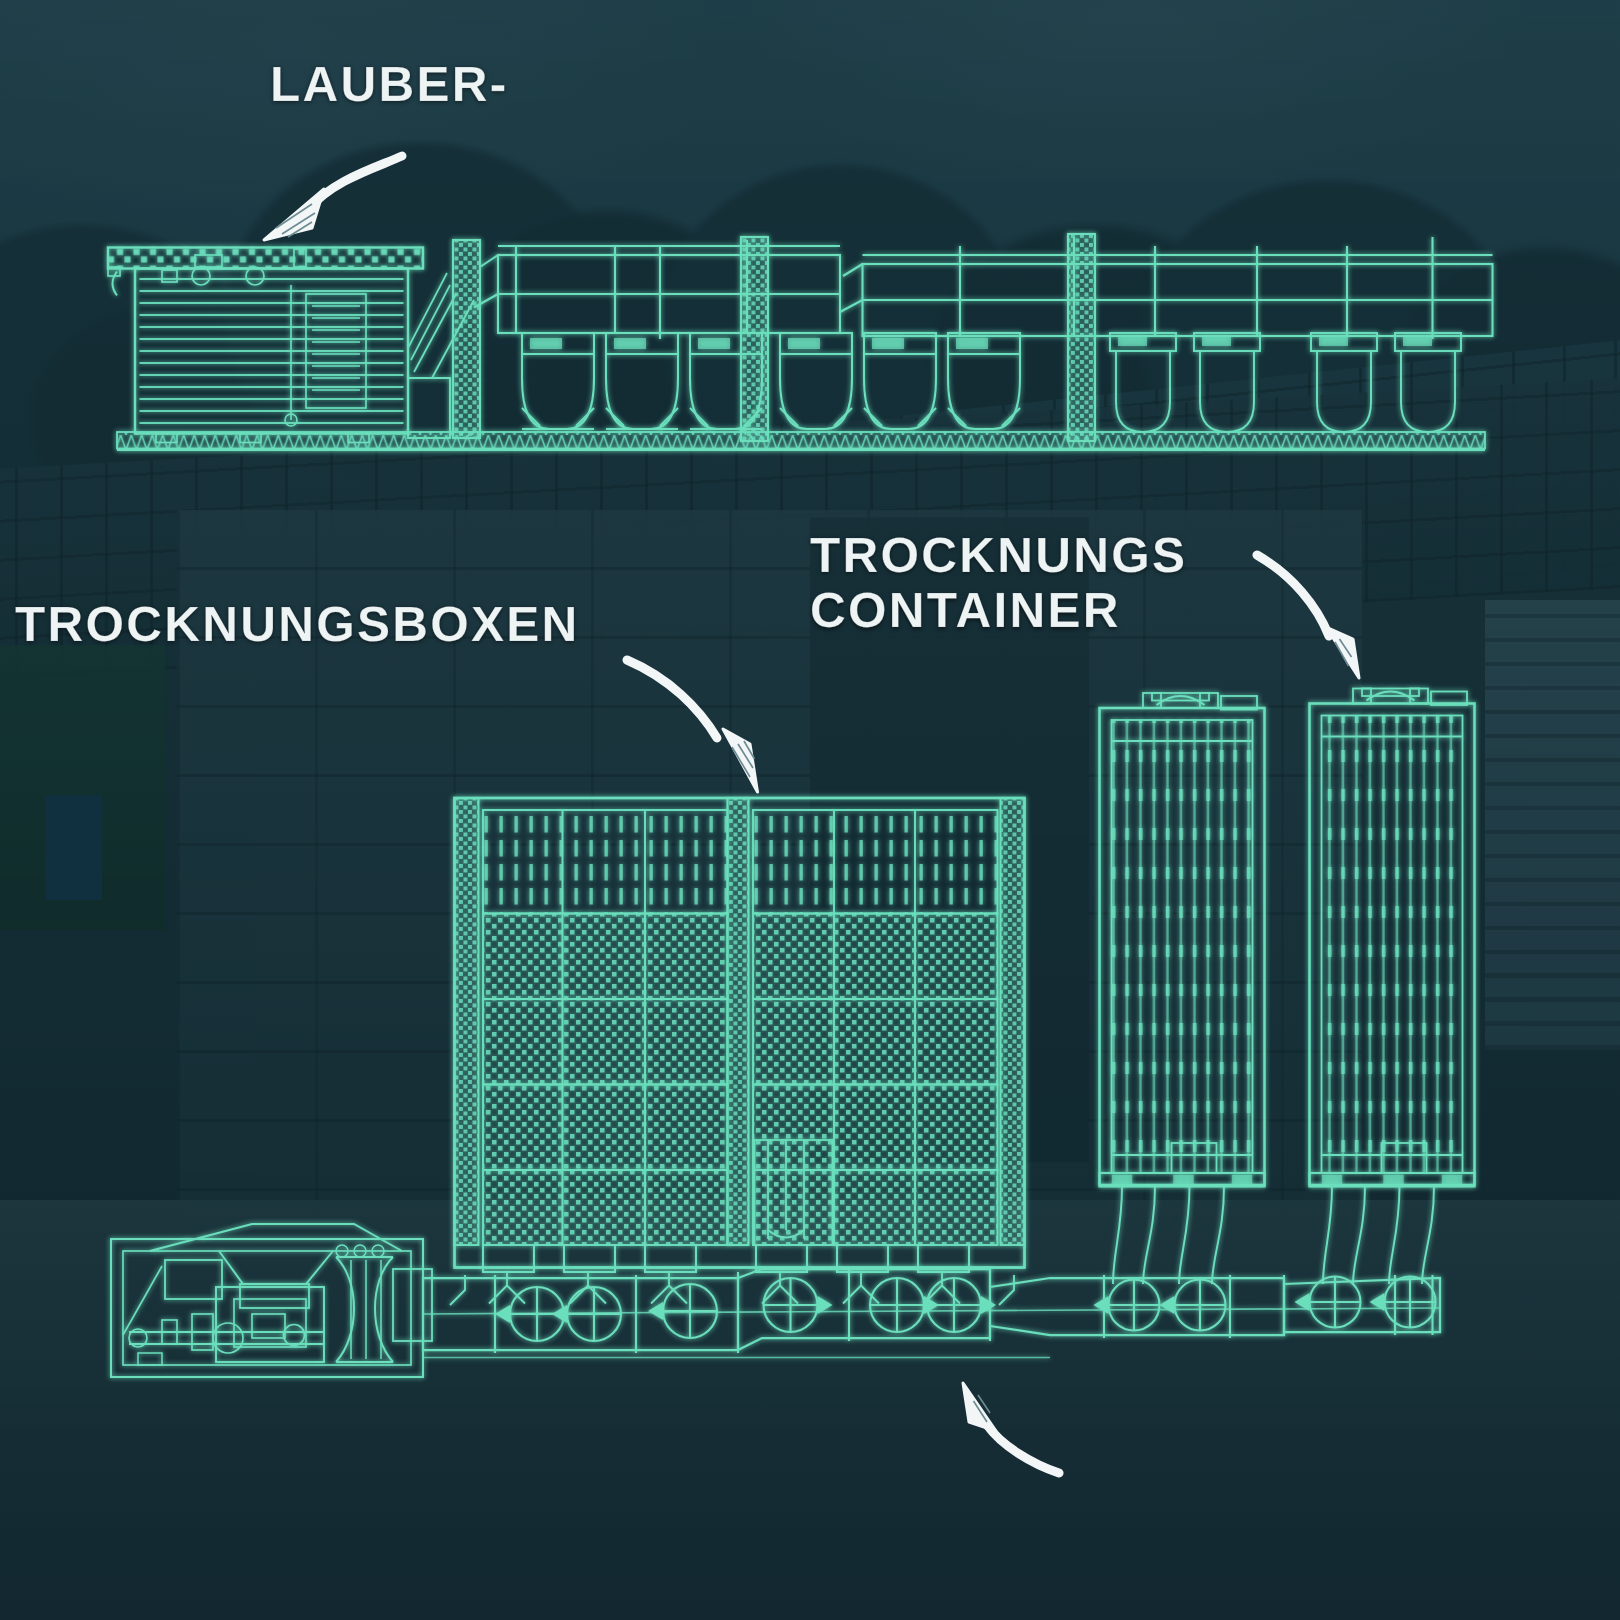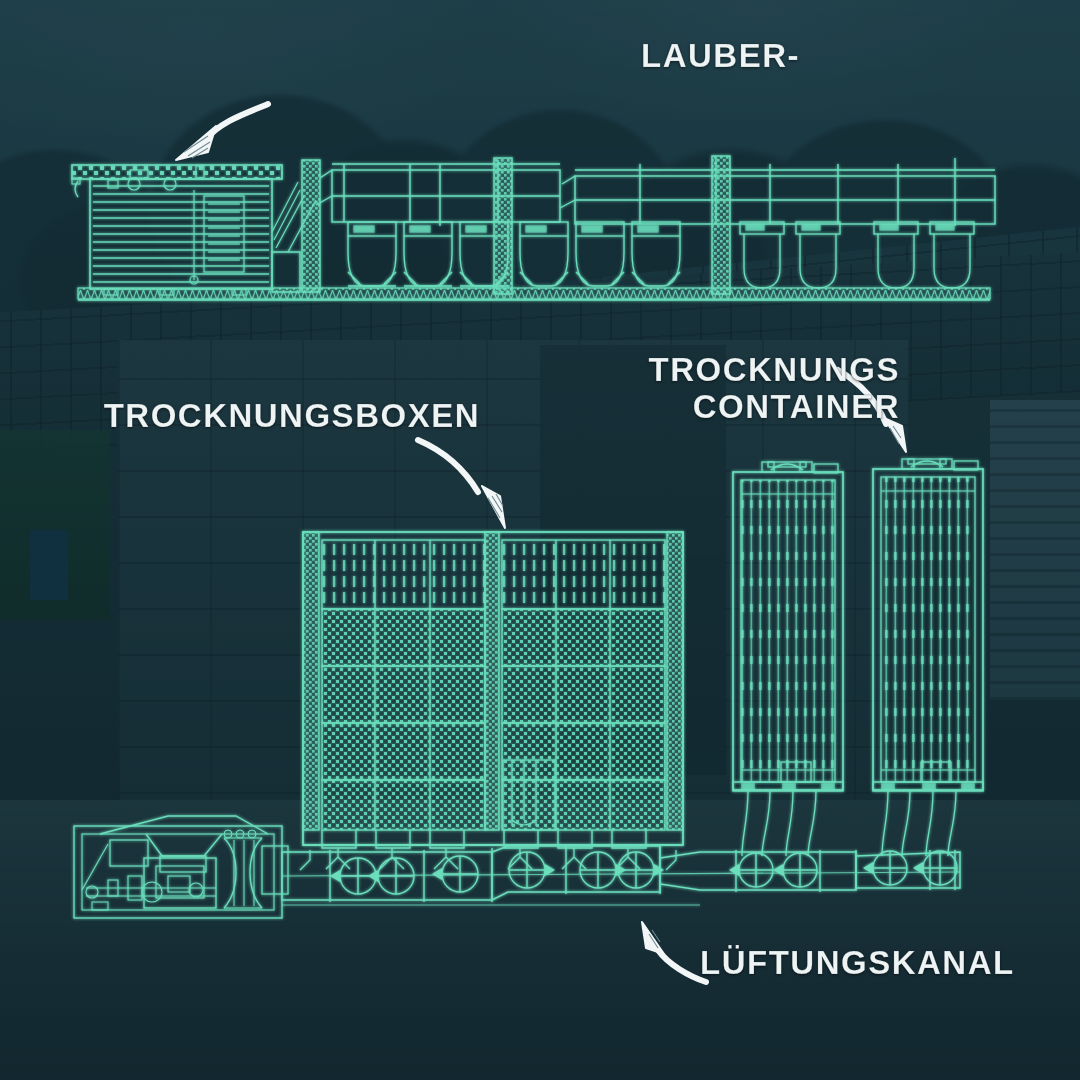--- a/index.html
+++ b/index.html
@@ -93,21 +93,21 @@
   }
   
   #blueprint{position:absolute;inset:0;}
   
   .label{
     position:absolute;
     color:#eef3f4;
     font-family:"Liberation Sans",sans-serif;
     font-weight:700;
     letter-spacing:1.5px;
-    text-align:right;
+    text-align:left;
     line-height:1.12;
     text-transform:uppercase;
     text-shadow:0 1px 3px rgba(0,0,0,.55);
     font-size:33px;
     -webkit-text-stroke:.4px rgba(40,60,70,.35);
   }
   .label span{display:block;}
   #lbl-energie{left:180px;top:38px;width:620px;}
   #lbl-boxen{left:10px;top:398px;width:470px;}
   #lbl-container{left:540px;top:352px;width:360px;}
@@ -595,17 +595,14 @@
 
   <div class="label" id="lbl-boxen">
     <span>TROCKNUNGSBOXEN</span>
   </div>
 
   <div class="label" id="lbl-container">
     <span>TROCKNUNGS</span>
     <span>CONTAINER</span>
   </div>
 
-  <div class="label" id="lbl-kanal">
-    <span>LÜFTUNGSKANAL</span>
-  </div>
 
 </div>
 
 </body></html>

